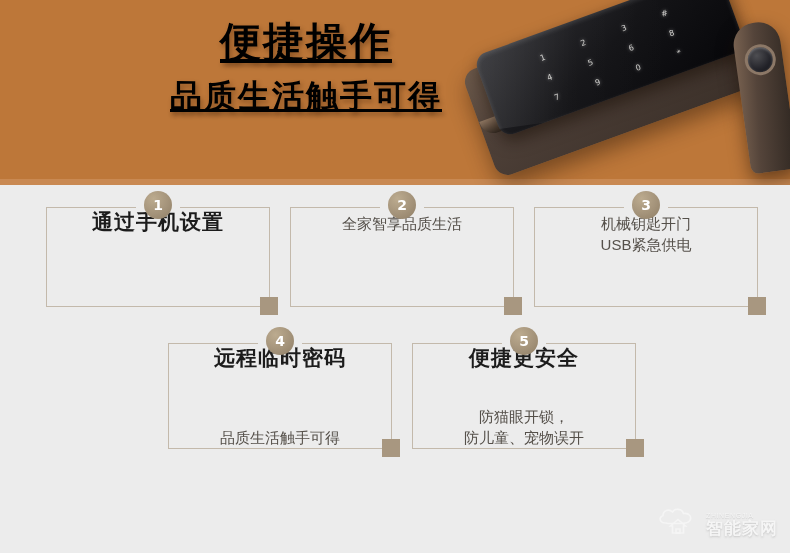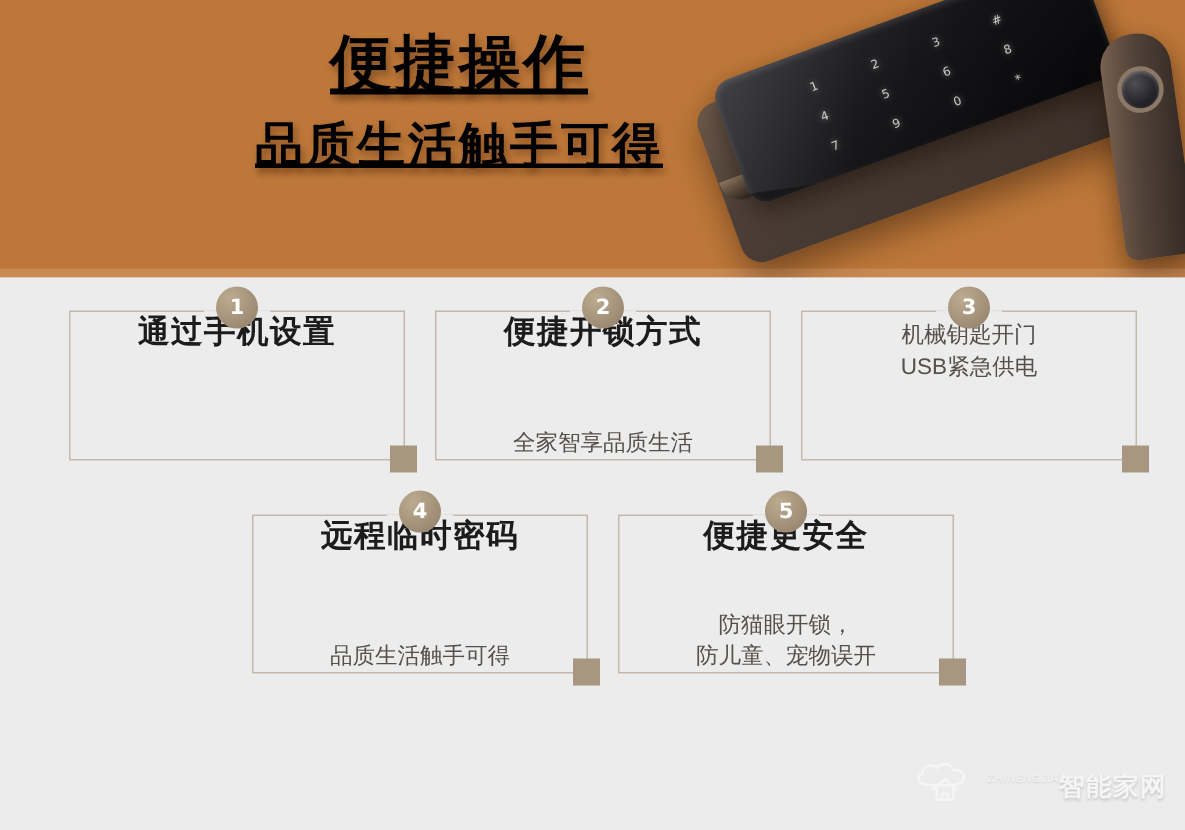--- a/index.html
+++ b/index.html
@@ -262,21 +262,21 @@
     align-items: center;
     gap: 6px;
     opacity: 0.5;
     z-index: 6;
   }
 
   .wm-logo { width: 44px; height: 36px; }
 
   .wm-text {
     display: flex;
-    flex-direction: row;
+    flex-direction: column;
     line-height: 1.05;
   }
 
   .wm-en {
     font-size: 7px;
     color: #ffffff;
     letter-spacing: 0.6px;
     text-shadow: 0 1px 1px rgba(160,160,160,0.85);
   }
 
@@ -334,21 +334,20 @@
     <div class="card-inner">
       <div class="card-title">通过手机设置</div>
     </div>
     <div class="corner-square"></div>
   </div>
 
   <div class="card" style="left:290px; top:22px; width:224px; height:100px;">
     <div class="card-notch"></div>
     <div class="badge">2</div>
     <div class="card-inner">
-      <div class="card-title">便捷开锁方式</div>
       <div class="card-sub">
         <span class="sub-line">全家智享品质生活</span>
       </div>
     </div>
     <div class="corner-square"></div>
   </div>
 
   <div class="card" style="left:534px; top:22px; width:224px; height:100px;">
     <div class="card-notch"></div>
     <div class="badge">3</div>

